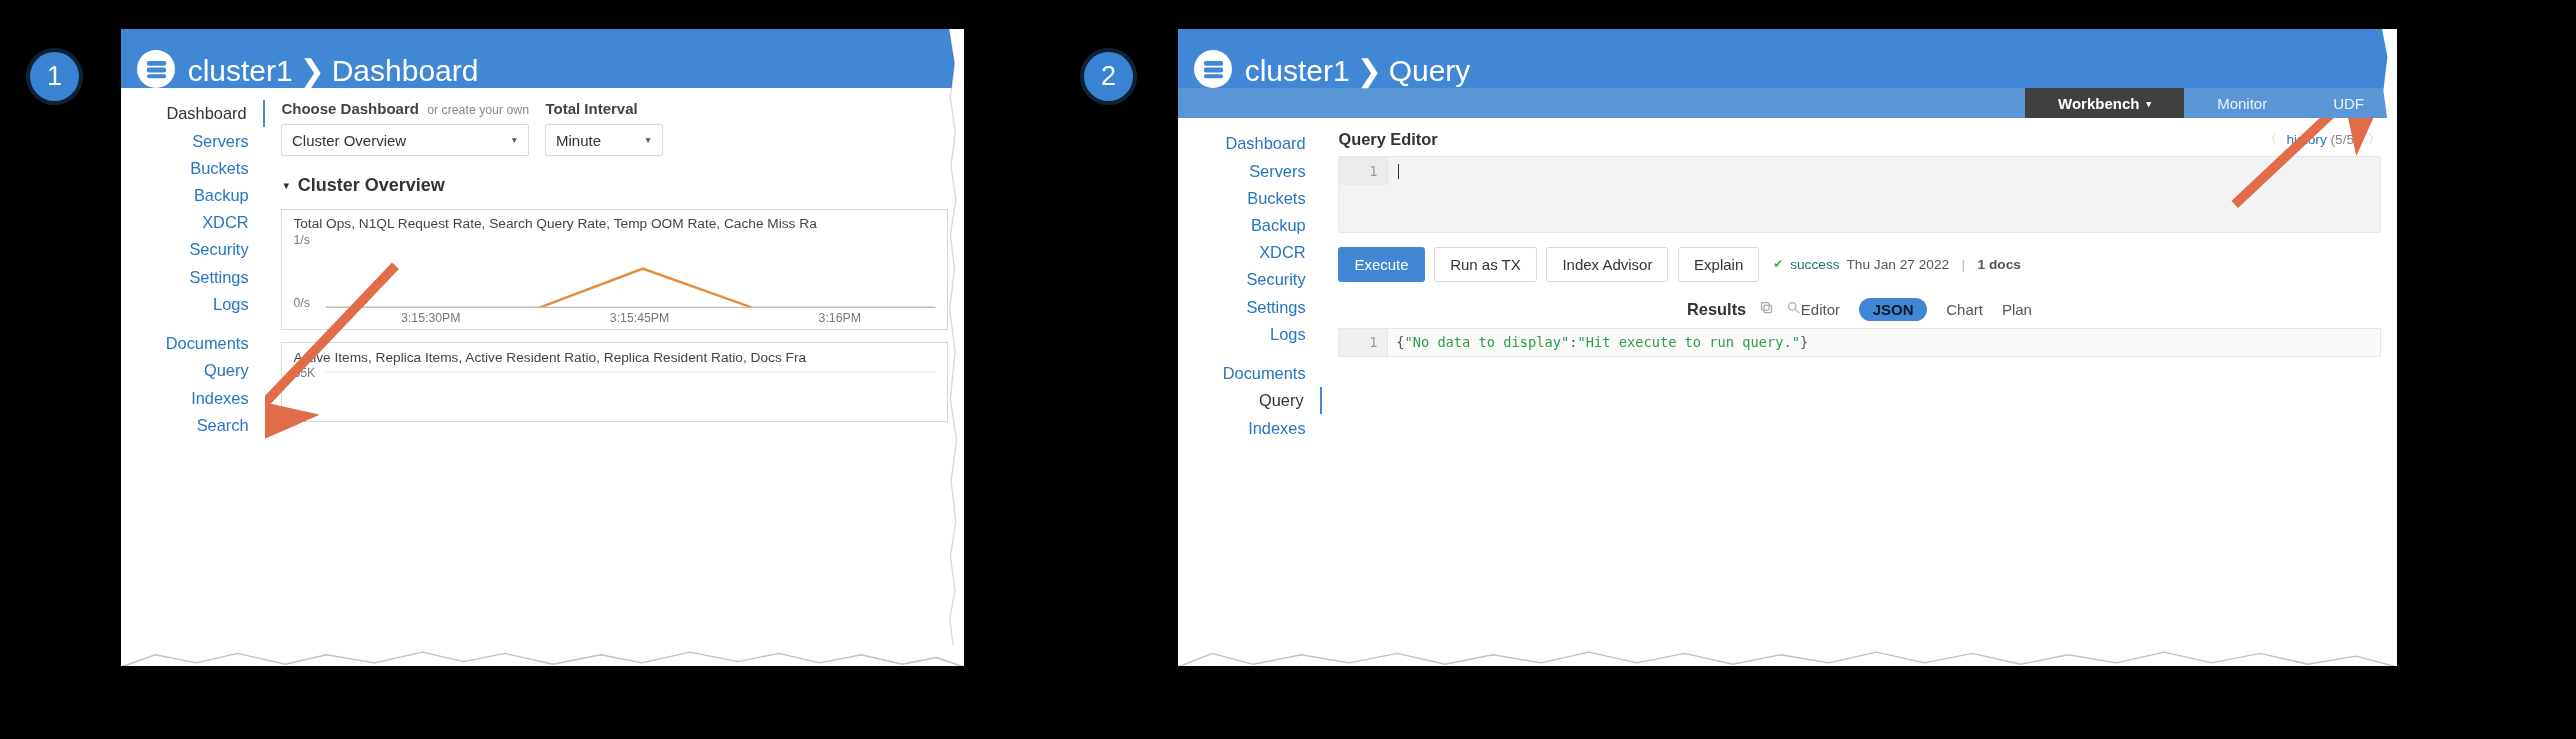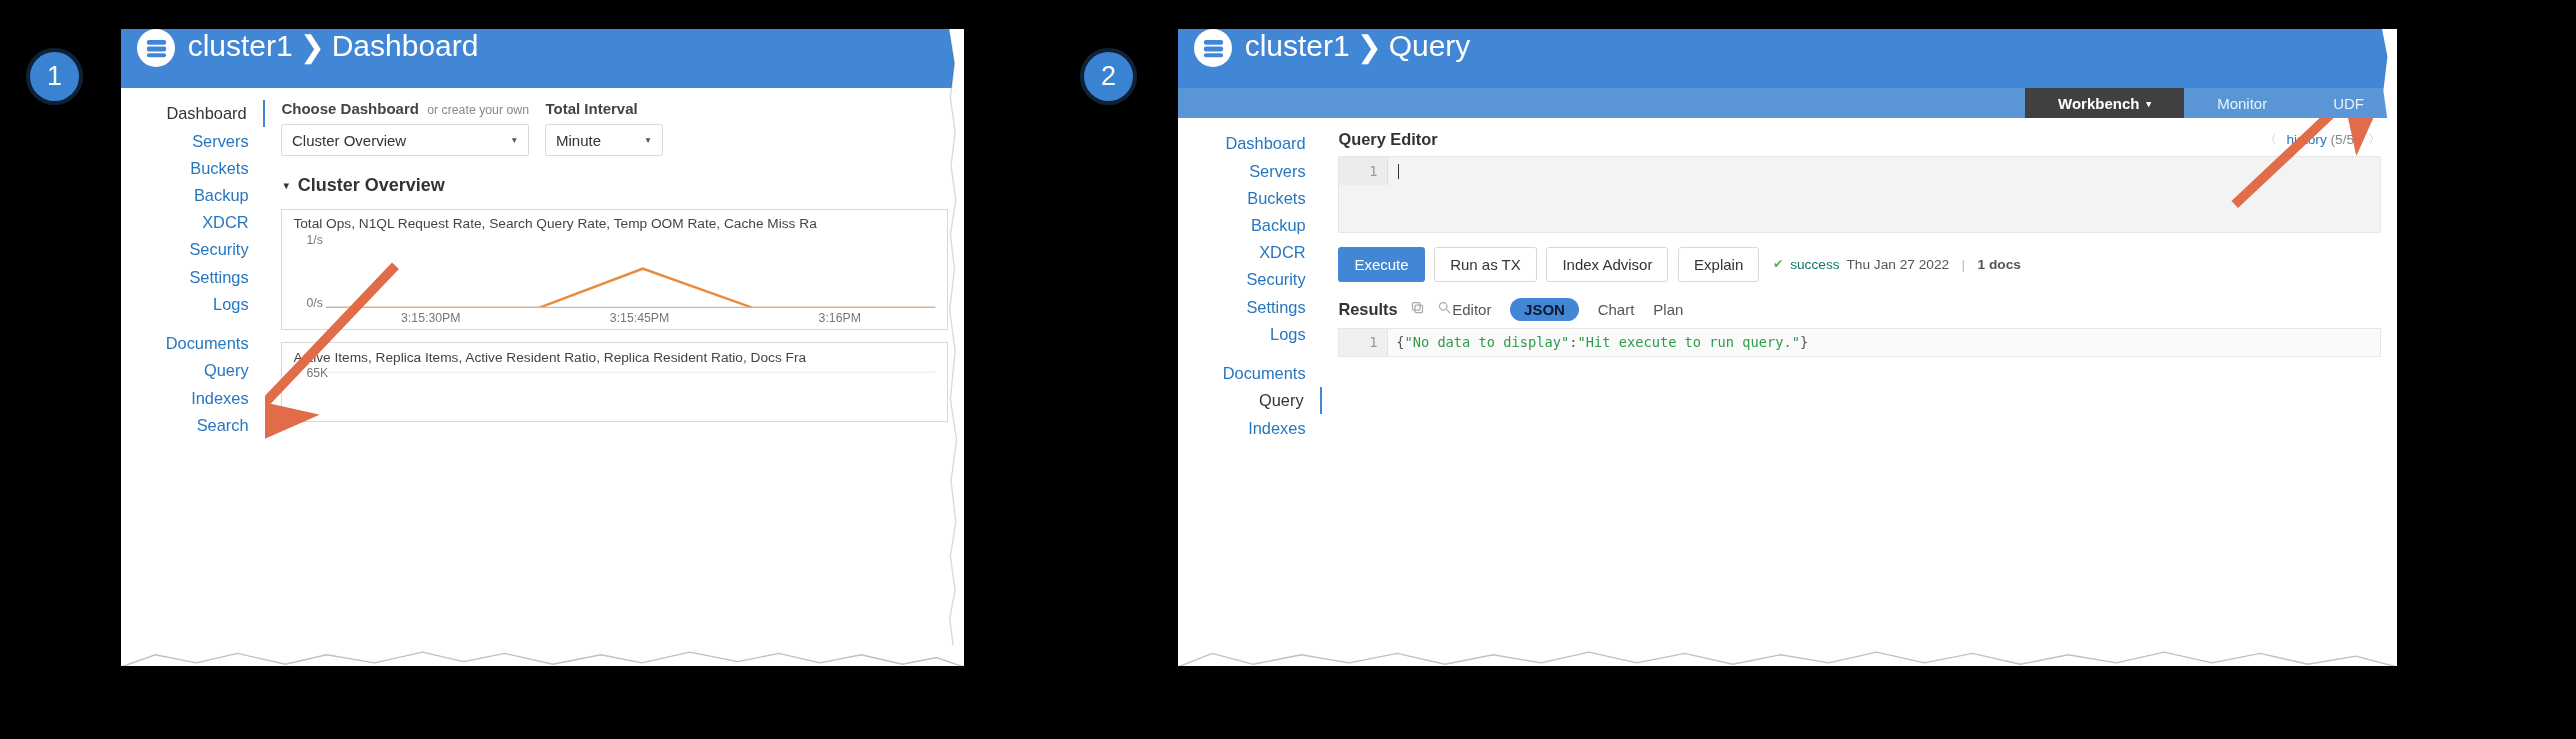--- a/index.html
+++ b/index.html
@@ -17,21 +17,21 @@
   .shot{position:absolute;background:#fff;box-shadow:0 5.5px 22px rgba(0,0,0,.4);overflow:hidden;}
   .shot .torn{position:absolute;left:0;right:0;bottom:-1.4px;height:19px;pointer-events:none;}
   .shot .torn svg{width:100%;height:100%;display:block;}
   .shot .torn-right{position:absolute;top:0;bottom:0;right:-1.4px;width:16.4px;pointer-events:none;}
   .shot .torn-right svg{width:100%;height:100%;display:block;}
 
   
   .badge{position:absolute;width:49px;height:49px;border-radius:50%;background:#3a82d2;color:#fff;display:flex;align-items:center;justify-content:center;font-size:27px;font-weight:400;box-shadow:0 0 0 4.1px rgba(58,130,210,.25);}
 
   
-  .app-header{background:var(--cb-blue);color:#fff;height:59px;display:flex;align-items:flex-start;padding:0 16.4px;font-size:30px;font-weight:400;}
+  .app-header{background:var(--cb-blue);color:#fff;height:59px;display:flex;align-items:flex-end;padding:0 16.4px;font-size:30px;font-weight:400;}
   .app-logo{width:38px;height:38px;border-radius:50%;background:#fff;color:var(--cb-blue);display:flex;align-items:center;justify-content:center;margin-right:12.3px;flex-shrink:0;}
   .app-logo svg{width:23px;height:23px;}
   .crumb-sep{margin:0 6.9px;font-weight:300;}
 
   
   .subtabs{background:#5a95d6;height:30px;display:flex;justify-content:flex-end;align-items:stretch;color:#eaf2fb;font-size:15px;}
   .subtabs .tab{padding:0 33px;display:flex;align-items:center;cursor:pointer;}
   .subtabs .tab.active{background:#404040;font-weight:600;color:#fff;}
   .subtabs .caret{margin-left:6.9px;font-size:9.6px;}
 
@@ -50,21 +50,21 @@
   .ctrl small{font-weight:400;font-size:12.3px;color:#888;margin-left:4.1px;}
   .select{border:0.7px solid var(--cb-border);background:#fff;height:30px;border-radius:2.1px;display:flex;align-items:center;padding:0 9.6px;min-width:96px;justify-content:space-between;gap:12.3px;font-size:15px;cursor:pointer;}
   .select .tri{font-size:8.2px;color:#555;}
 
   .section-title{margin-top:19px;font-size:18px;font-weight:600;display:flex;align-items:center;gap:6.9px;}
   .section-title .tri{font-size:9.6px;}
 
   .chart-card{border:0.7px solid var(--cb-border);border-radius:0;margin-top:12.3px;padding:6.9px 11px 4.1px;}
   .chart-card .card-title{font-size:13.7px;color:#444;margin-bottom:4.1px;white-space:nowrap;overflow:hidden;}
   .chart-area{position:relative;height:89px;}
-  .chart-area .yscale{position:absolute;left:13px;width:30px;color:#777;font-size:12.3px;}
+  .chart-area .yscale{position:absolute;left:0;width:30px;color:#777;font-size:12.3px;}
   .chart-area .yscale.top{top:-2.7px;}
   .chart-area .yscale.bot{bottom:15px;}
   .chart-area svg{position:absolute;left:33px;right:0;top:0;bottom:16.4px;width:calc(100% - 33px);height:calc(100% - 16.4px);}
   .chart-area .xaxis{position:absolute;left:33px;right:0;bottom:0;display:flex;justify-content:space-around;font-size:12.3px;color:#777;}
 
   
   .q-header{display:flex;align-items:center;justify-content:space-between;font-size:16.4px;}
   .q-header .title{font-weight:600;}
   .q-history{color:#888;font-size:13.7px;display:flex;align-items:center;gap:9.6px;}
   .q-history .nav{color:#bbb;cursor:pointer;font-size:12.3px;}
@@ -76,21 +76,21 @@
   .code-editor .content{padding:5.5px 8.2px;flex:1;}
   .code-editor .cursor{display:inline-block;width:0.7px;height:15px;background:#333;vertical-align:middle;margin-left:1.4px;}
 
   .q-actions{margin-top:13.7px;display:flex;align-items:center;gap:9.6px;flex-wrap:wrap;}
   .btn{border:0.7px solid var(--cb-border);background:#fff;height:33px;padding:0 15px;border-radius:2.7px;font-size:15px;display:flex;align-items:center;cursor:pointer;}
   .btn.primary{background:var(--cb-blue);border-color:var(--cb-blue);color:#fff;}
   .status{display:flex;align-items:center;gap:6.9px;font-size:13.7px;color:#555;margin-left:4.1px;}
   .status .ok{color:#4caf50;font-size:12.3px;}
   .status .sep{color:#bbb;margin:0 5.5px;}
 
-  .q-results-hdr{margin-top:16.4px;display:flex;align-items:center;justify-content:flex-start;}
+  .q-results-hdr{margin-top:16.4px;display:flex;align-items:center;justify-content:center;}
   .q-results-hdr .left{display:flex;align-items:center;gap:12.3px;font-size:16.4px;font-weight:600;}
   .q-results-hdr .ico{color:#aaa;cursor:pointer;}
   .q-results-hdr .tabs{display:flex;align-items:center;gap:19px;font-size:15px;color:#555;}
   .q-results-hdr .tabs .pill{background:var(--cb-blue);color:#0f172a;border-radius:12.3px;padding:2.7px 13.7px;font-weight:bold;}
 
   .results-body{margin-top:6.9px;border:0.7px solid #e6e6e6;background:#fafafa;font-family:Menlo,Consolas,monospace;font-size:13.7px;}
   .results-body .line{display:flex;}
   .results-body .gutter{width:38px;text-align:right;padding:5.5px 9.6px 5.5px 0;color:#999;background:#f0f0f0;border-right:0.7px solid #e3e3e3;}
   .results-body .content{padding:5.5px 8.2px;color:#555;}
   .tok-brace{color:#555;}

